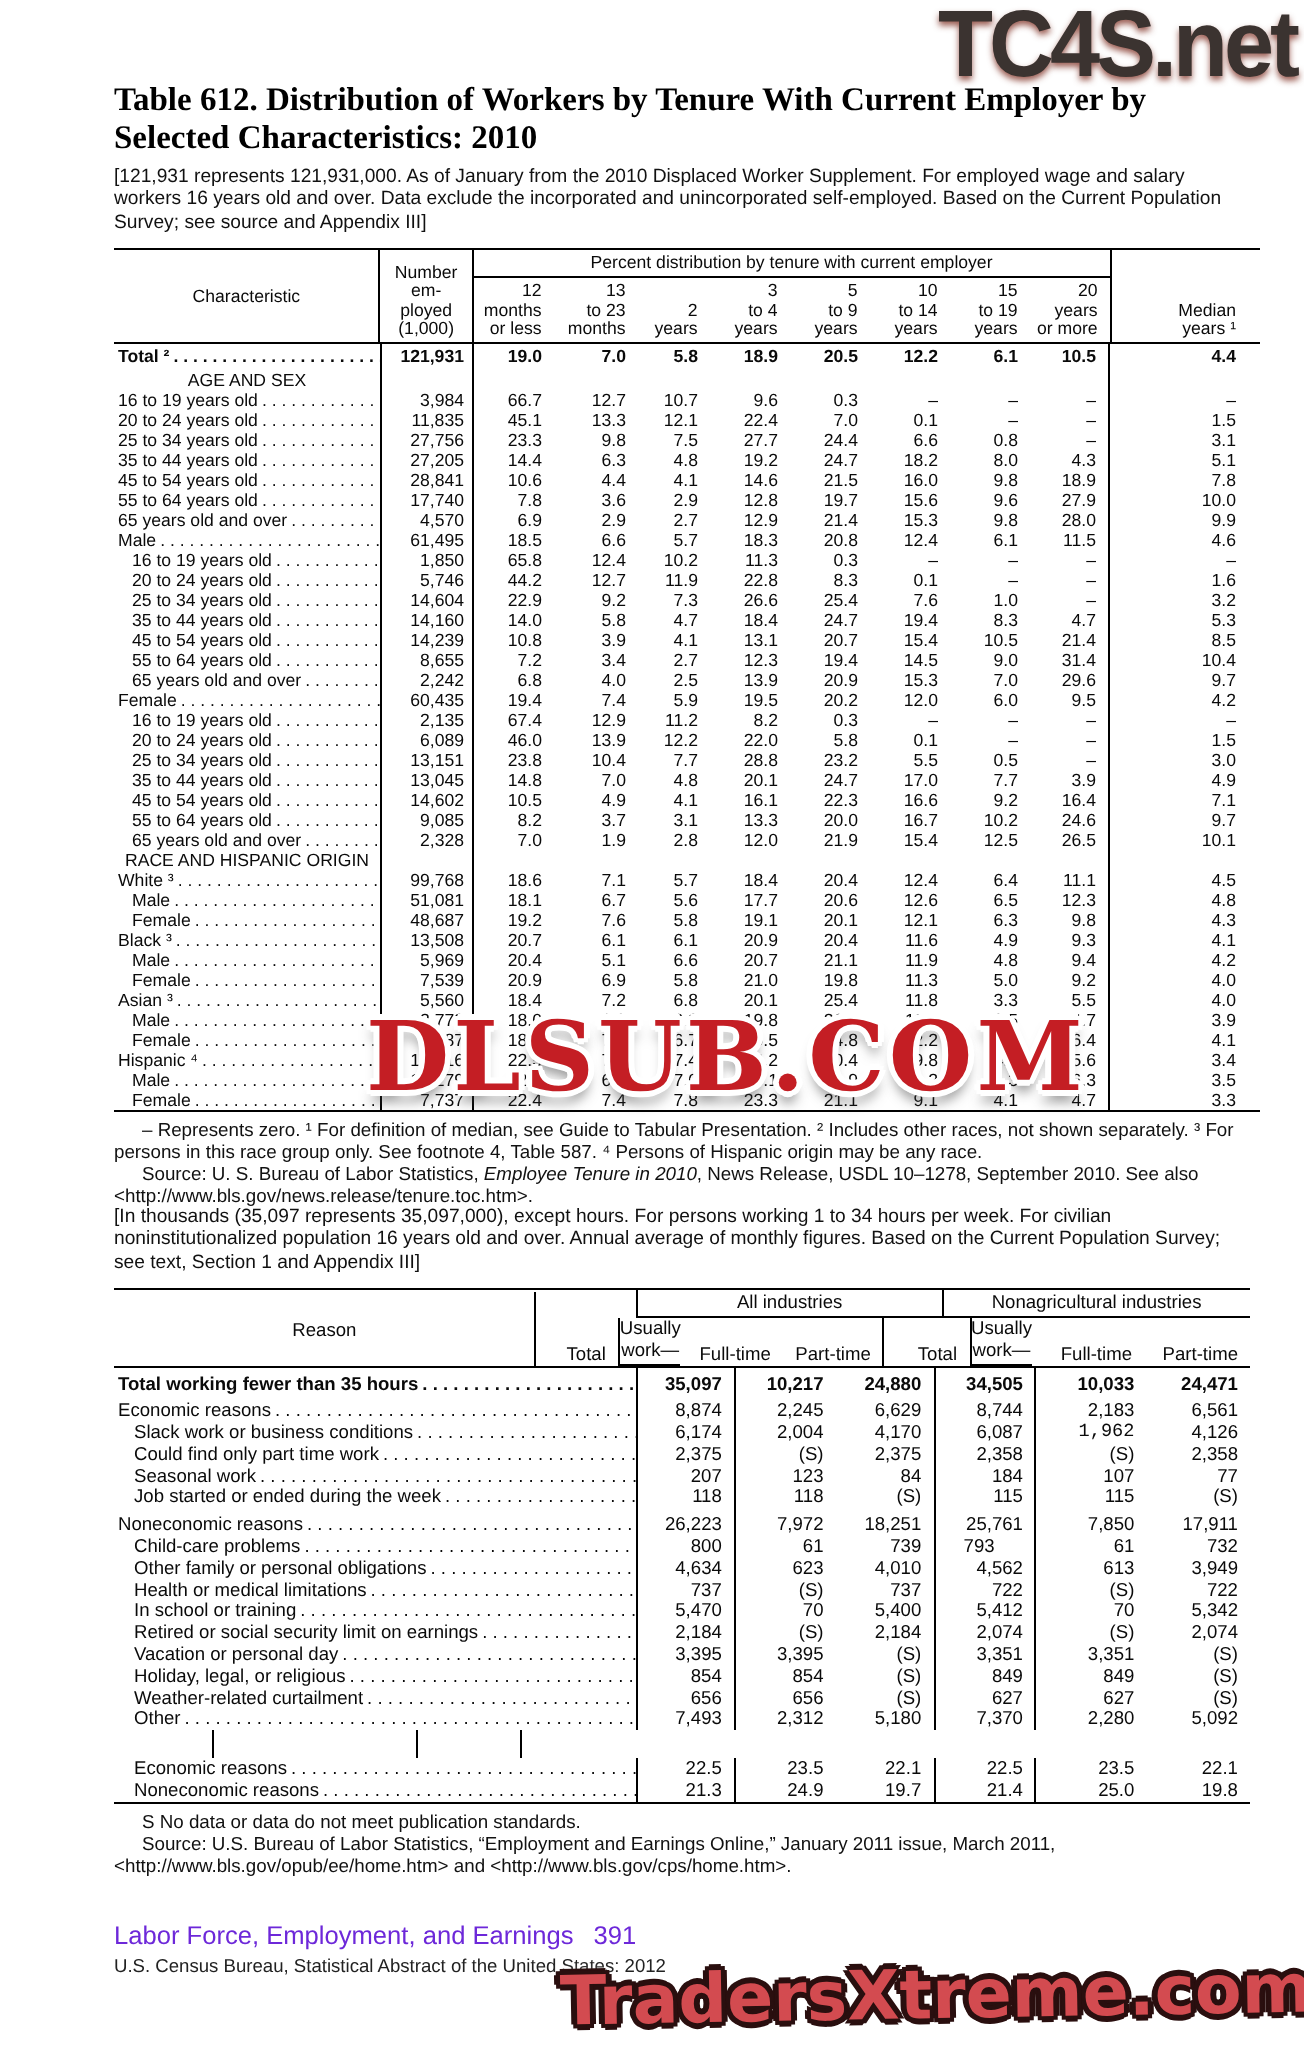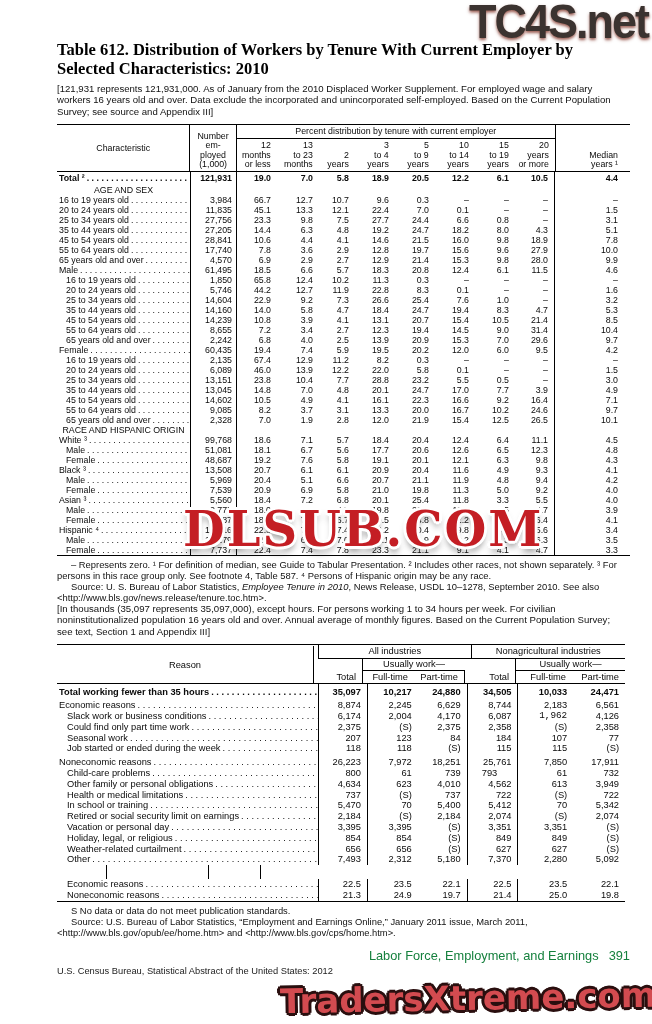--- a/index.html
+++ b/index.html
@@ -54,37 +54,37 @@
   .t613{width:568px;border-top:1.5px solid #000;border-bottom:1.5px solid #000;font-size:9.3px;margin-top:2px;}
   .t613 .hdr{border-bottom:1.2px solid #000;}
   .t613 .hr1{display:flex;line-height:13px;}
   .t613 .hr1 .sp{width:262px;}
   .t613 .grp{text-align:center;border-bottom:1px solid #000;}
   .t613 .g1{width:152px;} .t613 .g2{width:154px;}
   .t613 .hr2{display:flex;}
   .t613 .h-reason{width:262px;display:flex;align-items:center;justify-content:center;margin-top:-13px;height:37px;}
   .t613 .h-tot{width:50px;display:flex;align-items:flex-end;justify-content:flex-end;
                padding:0 6px 1px 0;box-sizing:border-box;}
-  .t613 .h-uw{display:flex;flex-direction:column;}
+  .t613 .h-uw{display:flex;flex-direction:row;}
   .t613 .uw1{text-align:center;line-height:11px;border-bottom:1px solid #000;}
   .t613 .uw-cols{display:flex;flex:1;}
   .t613 .h-ft,.t613 .h-pt{display:flex;align-items:flex-end;justify-content:flex-end;
                padding:0 6px 1px 0;box-sizing:border-box;}
   .t613 .w51{width:51px;} .t613 .w52{width:52px;} .t613 .w53{width:53px;} .t613 .w56{width:56px;}
   .t613 .row{display:flex;height:10.8px;line-height:10.8px;}
   .t613 .row.gap > div{padding-top:3px;}
   .t613 .row.gap{height:13.8px;}
   .t613 .c-reason{width:262px;display:flex;box-sizing:border-box;padding-left:2px;}
   .t613 .c-reason.ind1{padding-left:10px;}
   .t613 .cell{box-sizing:border-box;padding-right:6px;text-align:right;}
   .t613 .row.bold{font-weight:700;height:13px;line-height:13px;}
   .t613 .row.bold > div{padding-top:2px;}
 
   
-  .chapter-line{margin-top:10px;width:573px;text-align:right;font-size:12.8px;color:#15803d;}
+  .chapter-line{margin-top:22px;width:573px;text-align:left;font-size:12.8px;color:#6d28d9;}
   .chapter-line .pgnum{margin-left:10px;}
   .census-line{font-size:9.3px;color:#222;margin-top:3px;}
 
   
   .wm{position:absolute;white-space:nowrap;pointer-events:none;}
   .wm-top{top:-4px;right:4px;font-size:45px;font-weight:800;letter-spacing:-2px;
       font-family:"Liberation Sans",sans-serif;color:#3b3330;
       text-shadow:0 2px 3px rgba(136,64,52,.85), 0 0 2px rgba(255,255,255,.8);
       transform:scaleY(1.05);}
   .wm-mid{top:482px;left:183px;font-size:48px;font-weight:800;letter-spacing:2px;

